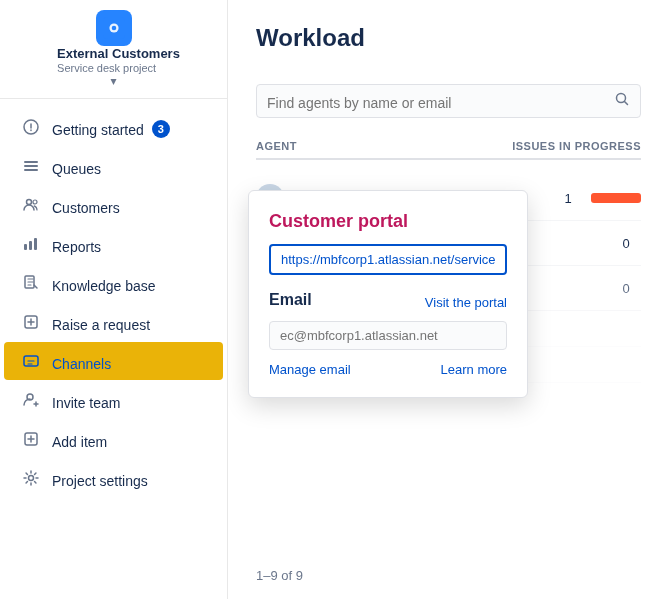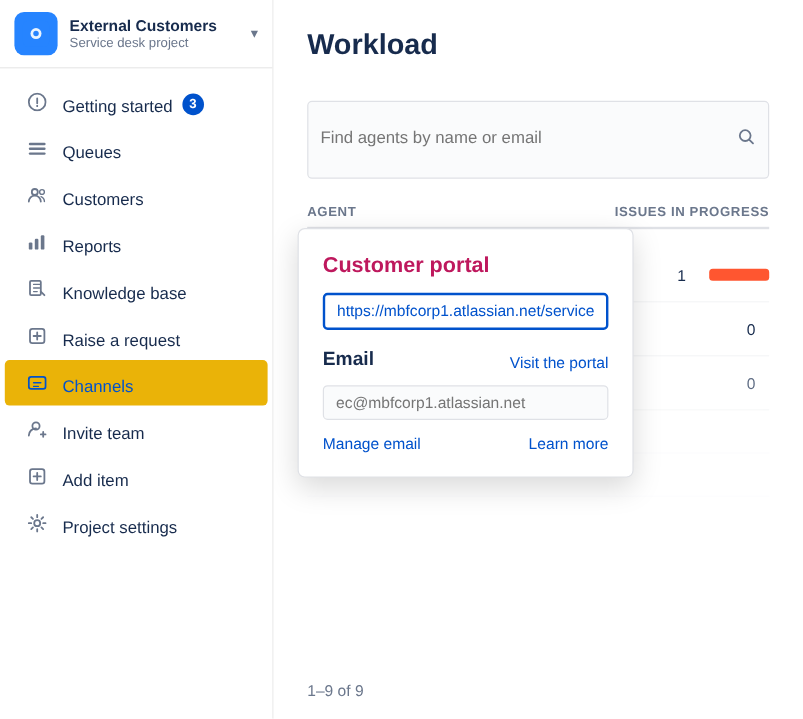--- a/index.html
+++ b/index.html
@@ -14,20 +14,21 @@
       display: flex;
       flex-direction: column;
       height: 100%;
     }
     .sidebar-header {
       display: flex;
       align-items: center;
       padding: 10px 12px;
       border-bottom: 1px solid #e8e8e8;
       cursor: pointer;
+      flex-direction: column;
     }
     .sidebar-logo {
       width: 36px;
       height: 36px;
       background: #2684FF;
       border-radius: 8px;
       display: flex;
       align-items: center;
       justify-content: center;
       color: white;
@@ -104,24 +105,24 @@
       overflow: hidden;
     }
     .page-title {
       font-size: 24px;
       font-weight: 600;
       color: #172B4D;
       margin-bottom: 32px;
     }
     .search-bar {
       display: flex;
-      align-items: flex-start;
+      align-items: flex-end;
       border: 1px solid #DFE1E6;
       border-radius: 4px;
-      padding: 21px 10px;
+      padding: 6px 10px;
       margin-bottom: 16px;
       background: #FAFBFC;
       width: 100%;
     }
     .search-bar input {
       border: none;
       background: transparent;
       flex: 1;
       font-size: 14px;
       color: #172B4D;

